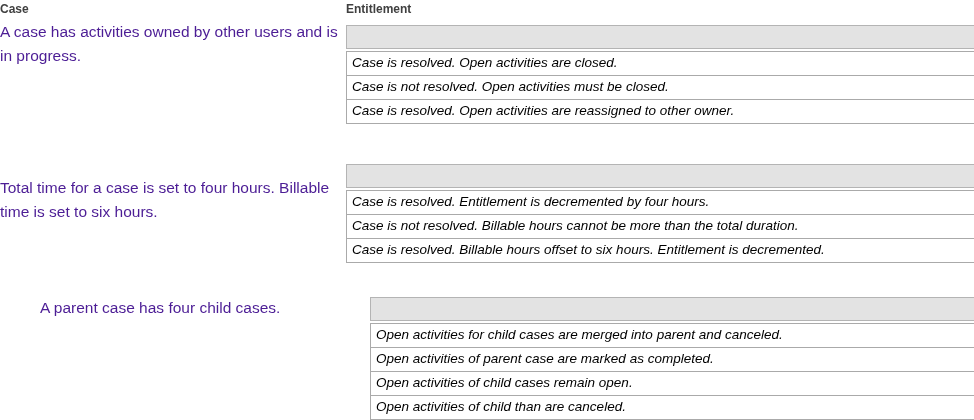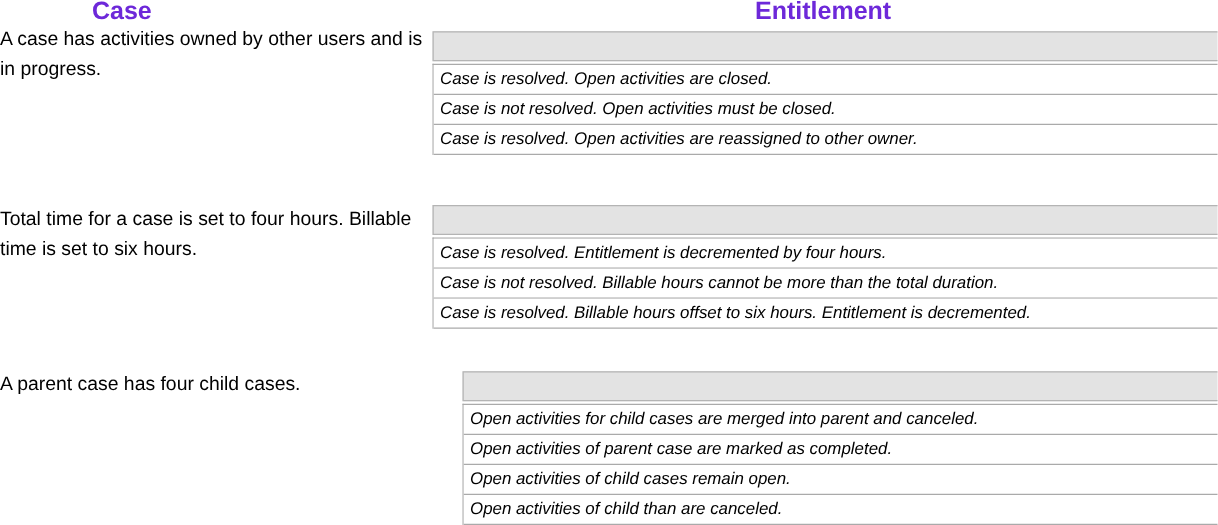--- a/index.html
+++ b/index.html
@@ -13,41 +13,40 @@
     position: relative;
     font-family: "Liberation Sans", sans-serif;
     color: #000000;
     overflow: hidden;
   }
 
   
   .col-head {
     position: absolute;
     font-weight: bold;
-    font-size: 20px;
+    font-size: 12px;
     line-height: 18px;
-    text-align: center;
     white-space: nowrap;
-    color: #6d28d9;
+    color: #404040;
   }
   #head-case   { left: 0px;   top: 0px; width: 195px; }
   #head-res    { left: 346px; top: 0px; width: 625px; }
 
   
   .prompt {
     position: absolute;
     left: 0px;
     width: 340px;
     font-size: 15.5px;
     line-height: 24px;
-    color: #000000;
+    color: #4c1d95;
   }
   #prompt-0 { top: 20px; }
-  #prompt-1 { top: 164px; }
-  #prompt-2 { top: 296px; }
+  #prompt-1 { top: 176px; }
+  #prompt-2 { top: 296px; margin-left: 40px; }
 
   
   .dd-group {
     position: absolute;
     left: 346px;
     width: 698px;
     font-style: italic;
   }
   #group-0 { top: 25px; }
   #group-1 { top: 164px; }

